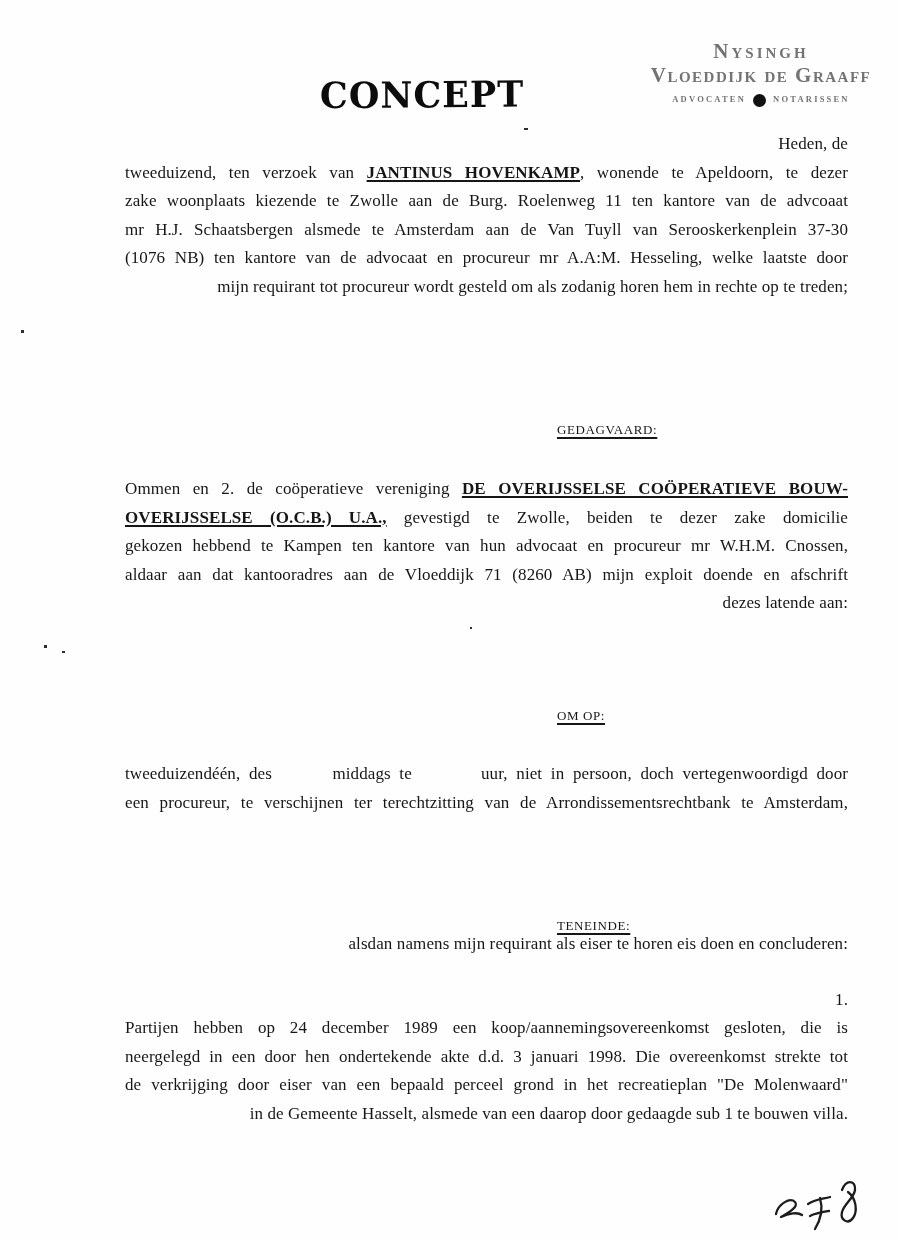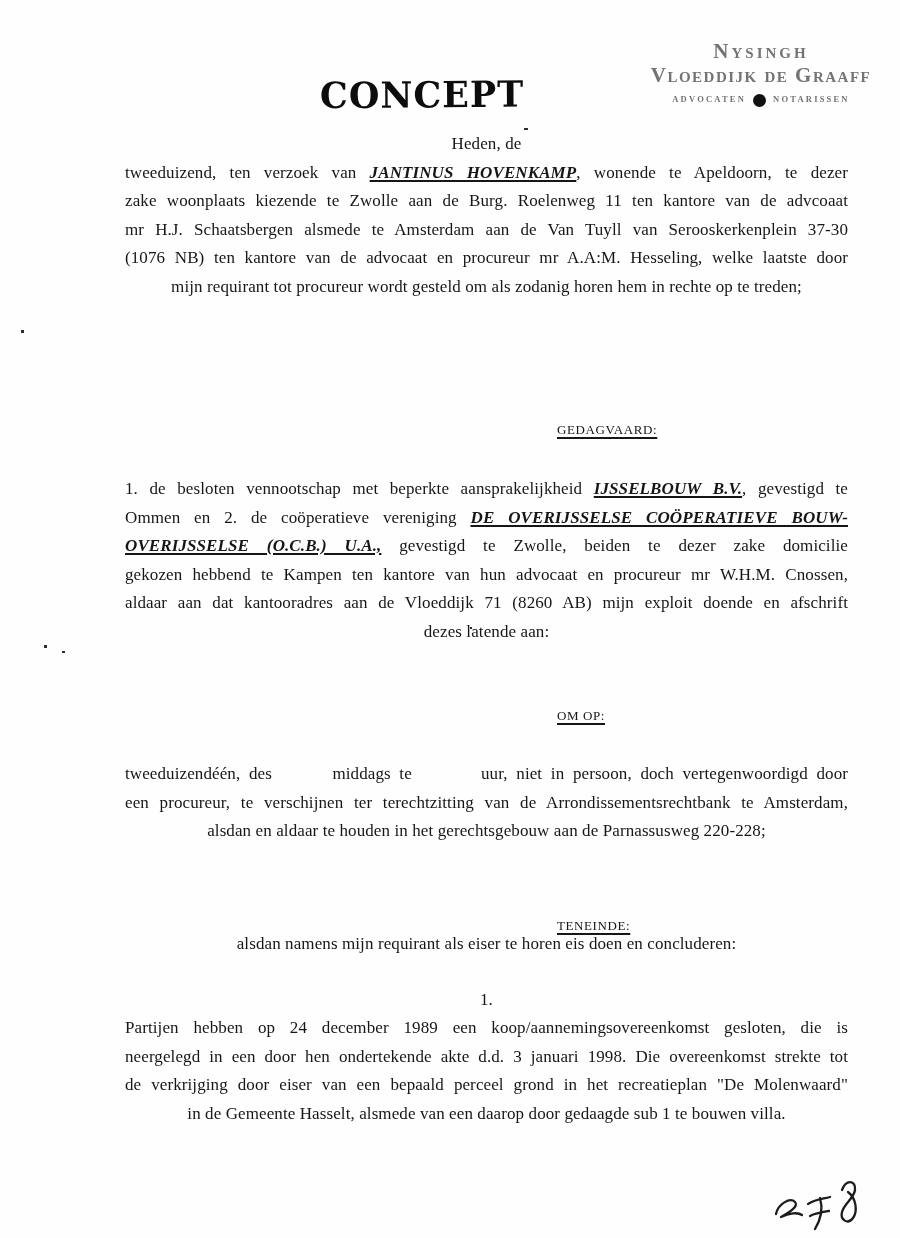--- a/index.html
+++ b/index.html
@@ -17,23 +17,23 @@
   
   .firm{position:absolute;top:40px;left:630px;width:262px;text-align:center;color:#737373;}
   .firm-l1{font-variant:small-caps;font-size:21px;letter-spacing:3px;font-weight:600;line-height:22px;}
   .firm-l2{font-variant:small-caps;font-size:21px;letter-spacing:1.5px;font-weight:600;line-height:24px;margin-top:1px;}
   .tagline{margin-top:7px;display:flex;align-items:flex-start;justify-content:center;gap:7px;
     font-size:8.5px;letter-spacing:2.2px;font-weight:600;}
   .dot{width:13px;height:13px;border-radius:50%;background:#111;flex:0 0 auto;}
   
   .para{position:absolute;left:125px;width:723px;font-size:17px;line-height:28.5px;letter-spacing:0.1px;}
   .p0{top:130px}.p1{top:475px}.p2{top:760px}.p3{top:930px}.p4{top:986px}.p5{top:1014px}
-  .line{text-align:center;}
+  .line{text-align:right;}
   .line.just{text-align:justify;text-align-last:justify;text-justify:inter-word;}
-  .bu{font-weight:700;text-decoration:underline;text-decoration-thickness:1.5px;text-underline-offset:2px;font-style:italic;}
+  .bu{font-weight:700;text-decoration:underline;text-decoration-thickness:1.5px;text-underline-offset:2px;}
   
   .heading{
     position:absolute;left:557px;font-size:13px;font-weight:400;line-height:28px;
     text-decoration:underline;text-decoration-thickness:1.6px;text-underline-offset:3px;letter-spacing:0.6px;
   }
   #h-gedagvaard{top:416px}
   #h-omop{top:702px}
   #h-teneinde{top:912px}
   
   .hw{position:absolute;top:1168px;left:768px;}
@@ -63,31 +63,29 @@
 <div id="doc-body">
     <div class="para p0">
       <div class="line"><span>Heden, de</span></div>
       <div class="line just"><span>tweeduizend, ten verzoek van </span><span class="bu">JANTINUS HOVENKAMP</span><span>, wonende te Apeldoorn, te dezer</span></div>
       <div class="line just"><span>zake woonplaats kiezende te Zwolle aan de Burg. Roelenweg 11 ten kantore van de advcoaat</span></div>
       <div class="line just"><span>mr H.J. Schaatsbergen alsmede te Amsterdam aan de Van Tuyll van Serooskerkenplein 37-30</span></div>
       <div class="line just"><span>(1076 NB) ten kantore van de advocaat en procureur mr A.A:M. Hesseling, welke laatste door</span></div>
       <div class="line"><span>mijn requirant tot procureur wordt gesteld om als zodanig horen hem in rechte op te treden;</span></div>
     </div>
     <div class="para p1">
-      <div class="line just"><span>1. de besloten vennootschap met beperkte aansprakelijkheid </span><span class="bu">IJSSELBOUW B.V.</span><span>, gevestigd te</span></div>
       <div class="line just"><span>Ommen en 2. de coöperatieve vereniging </span><span class="bu">DE OVERIJSSELSE COÖPERATIEVE BOUW-</span></div>
       <div class="line just"><span class="bu">OVERIJSSELSE (O.C.B.) U.A.,</span><span> gevestigd te Zwolle, beiden te dezer zake domicilie</span></div>
       <div class="line just"><span>gekozen hebbend te Kampen ten kantore van hun advocaat en procureur mr W.H.M. Cnossen,</span></div>
       <div class="line just"><span>aldaar aan dat kantooradres aan de Vloeddijk 71 (8260 AB) mijn exploit doende en afschrift</span></div>
       <div class="line"><span>dezes latende aan:</span></div>
     </div>
     <div class="para p2">
       <div class="line just"><span>tweeduizendéén, des &nbsp;&nbsp;&nbsp;&nbsp;&nbsp; middags te &nbsp;&nbsp;&nbsp;&nbsp;&nbsp;&nbsp; uur, niet in persoon, doch vertegenwoordigd door</span></div>
       <div class="line just"><span>een procureur, te verschijnen ter terechtzitting van de Arrondissementsrechtbank te Amsterdam,</span></div>
-      <div class="line"><span>alsdan en aldaar te houden in het gerechtsgebouw aan de Parnassusweg 220-228;</span></div>
     </div>
     <div class="para p3">
       <div class="line"><span>alsdan namens mijn requirant als eiser te horen eis doen en concluderen:</span></div>
     </div>
     <div class="para p4">
       <div class="line"><span>1.</span></div>
     </div>
     <div class="para p5">
       <div class="line just"><span>Partijen hebben op 24 december 1989 een koop/aannemingsovereenkomst gesloten, die is</span></div>
       <div class="line just"><span>neergelegd in een door hen ondertekende akte d.d. 3 januari 1998. Die overeenkomst strekte tot</span></div>

